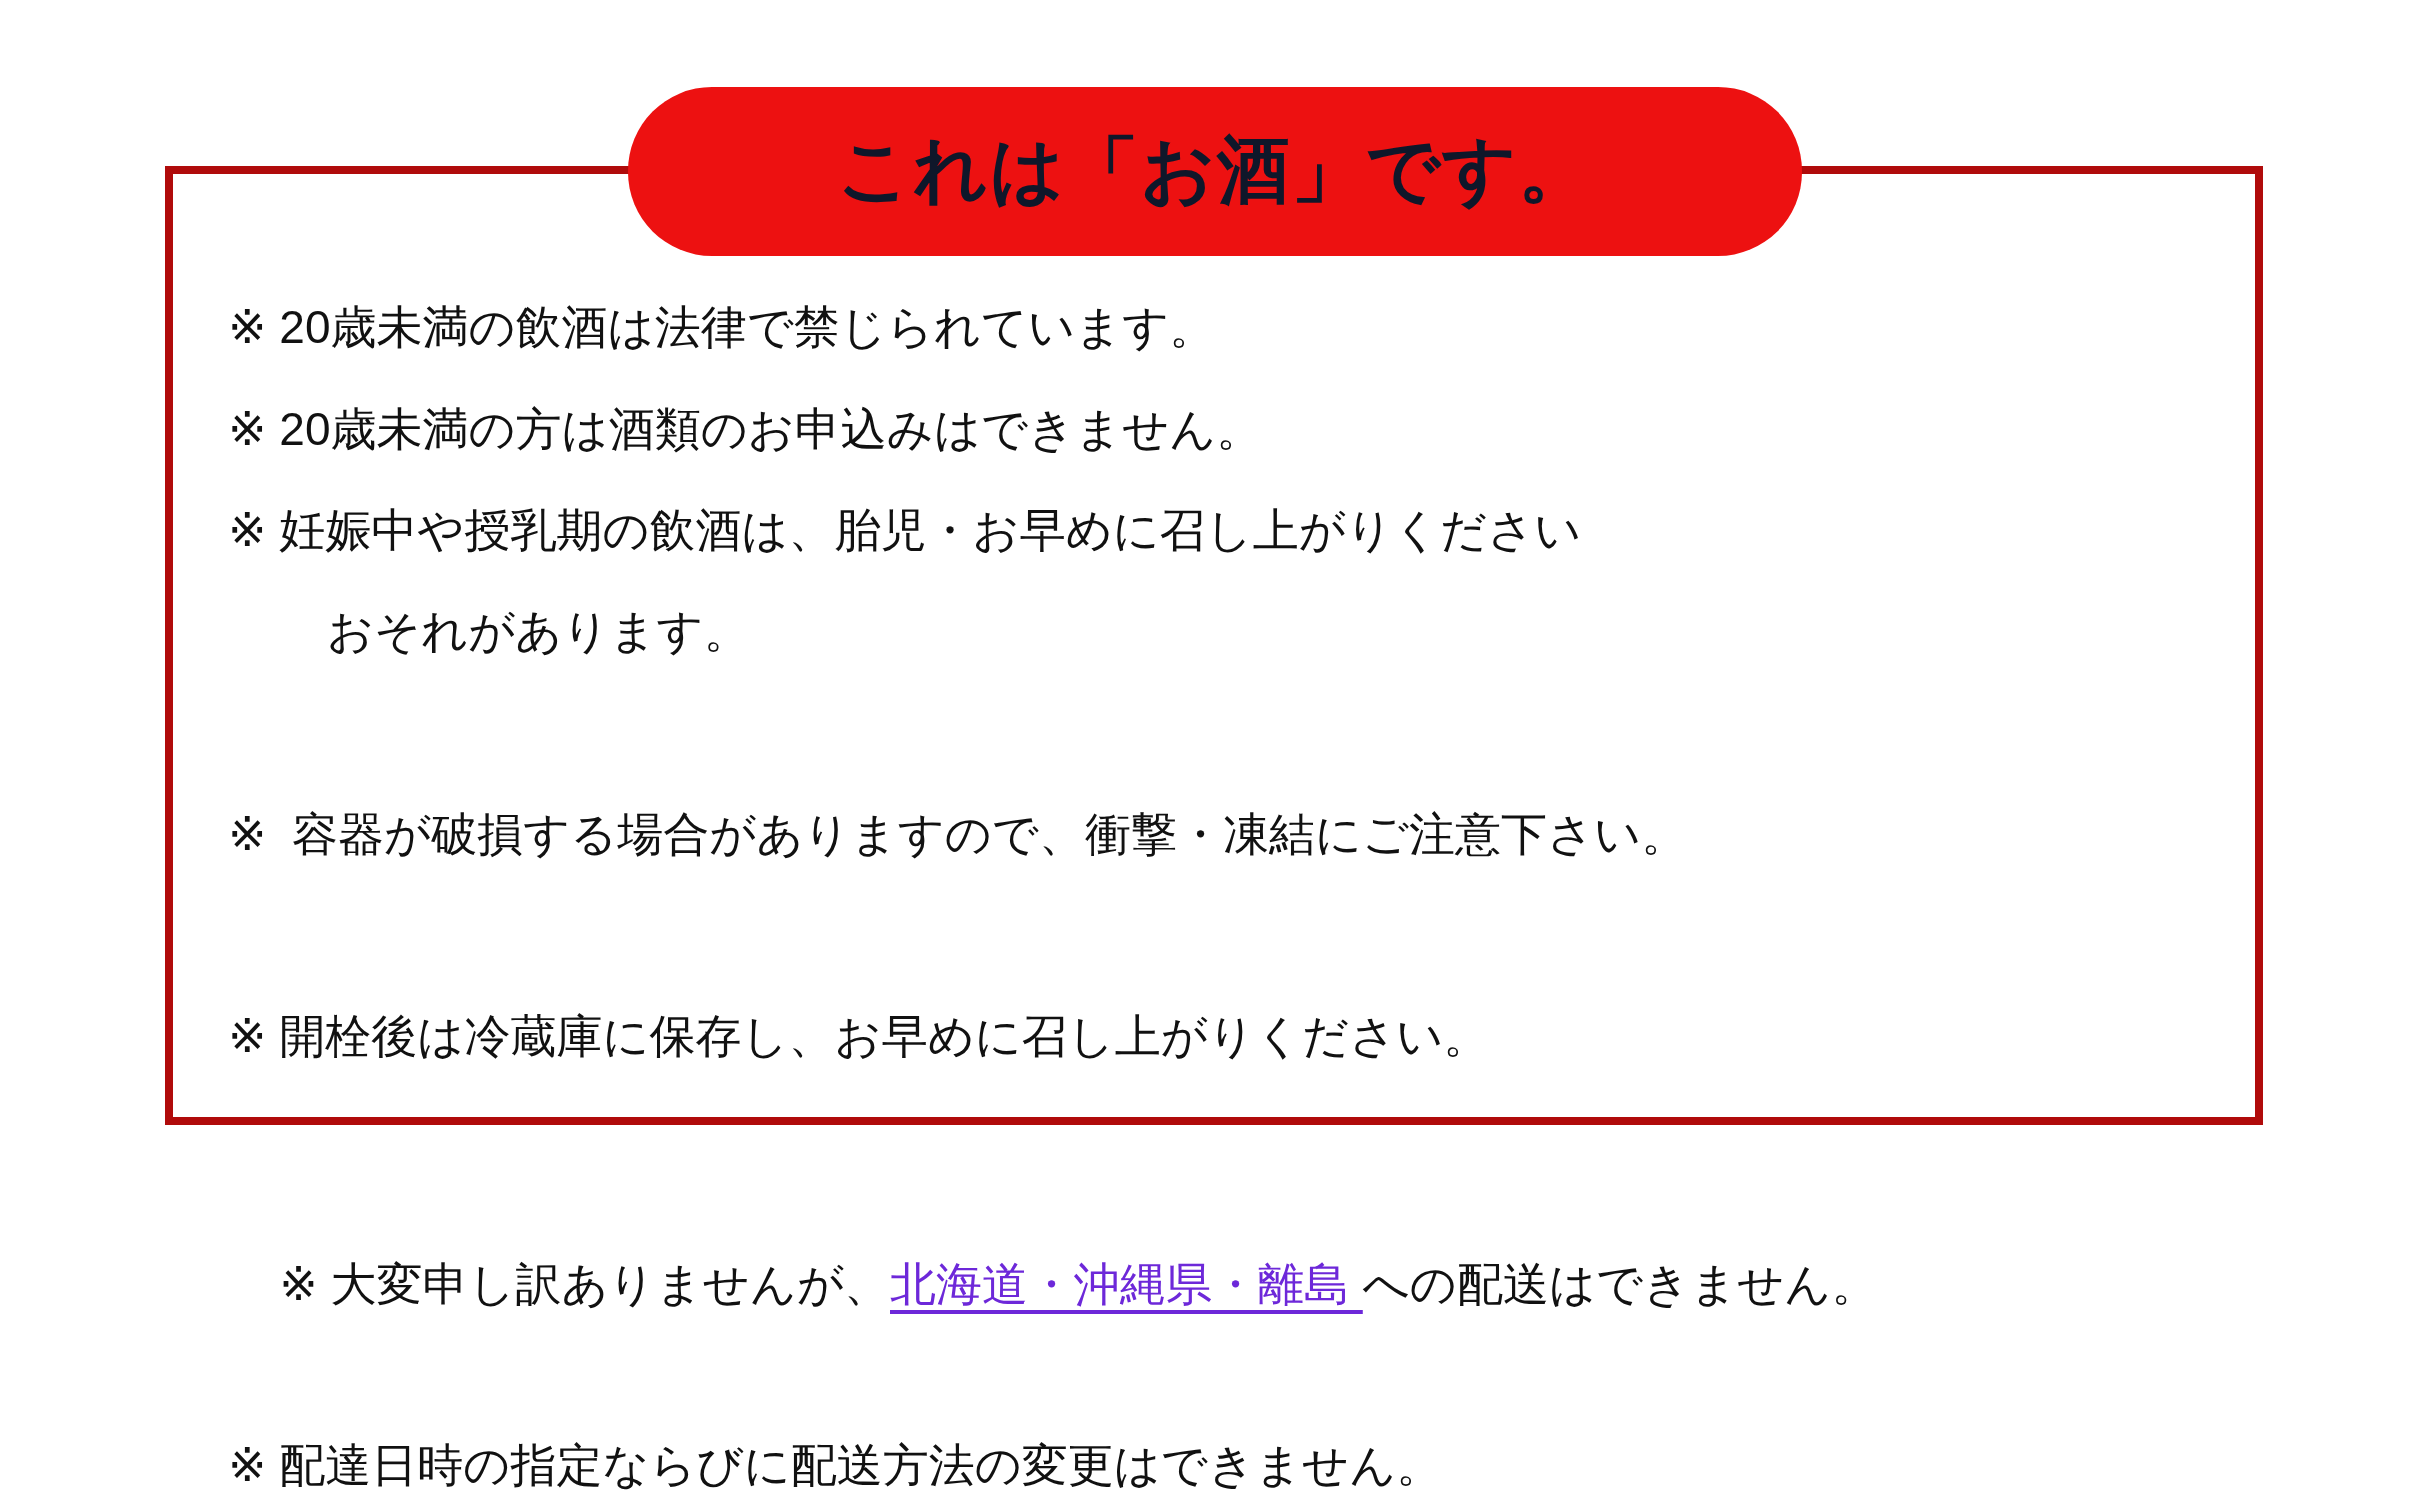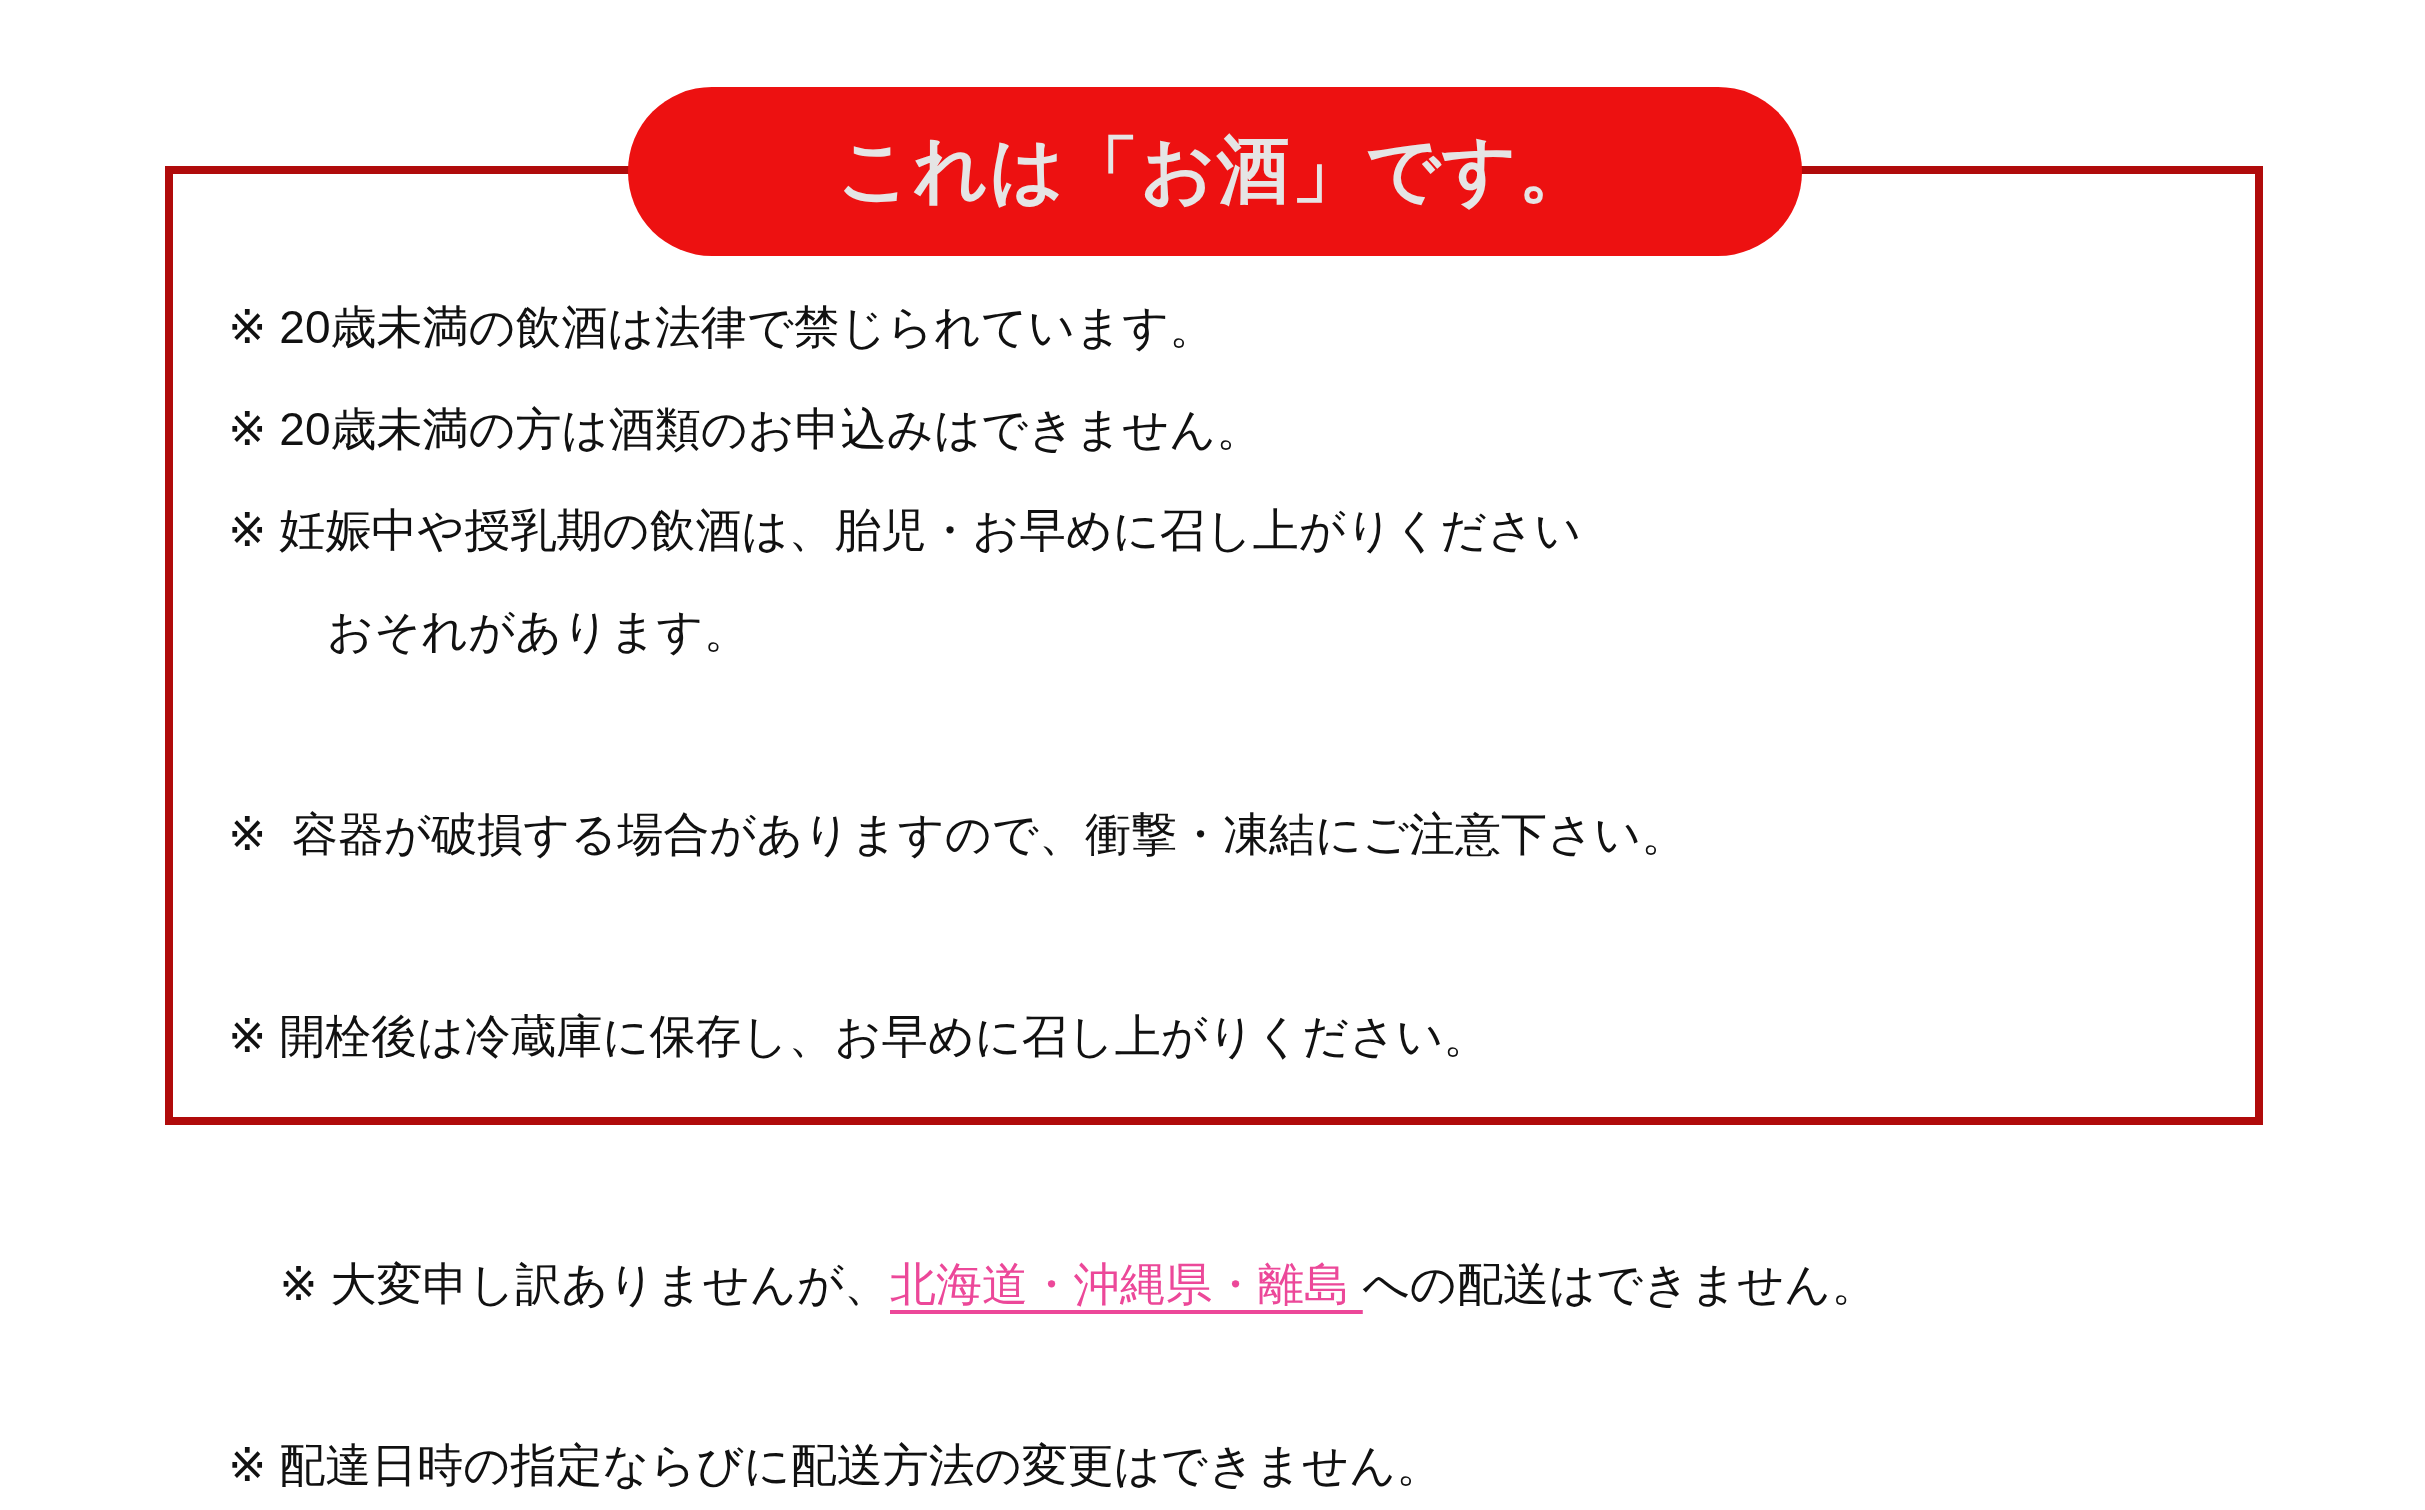--- a/index.html
+++ b/index.html
@@ -37,21 +37,21 @@
     width: 1174px;
     height: 169px;
     background: #ed1111;
     border-radius: 84px;
     display: flex;
     align-items: center;
     justify-content: center;
     z-index: 2;
   }
   .pill-badge .pill-text {
-    color: #e5e5e5;
+    color: #0f172a;
     font-size: 73px;
     font-weight: bold;
     letter-spacing: 1.5px;
     white-space: pre;
   }
   
   .line {
     position: absolute;
     font-size: 46px;
     line-height: 1.25;
@@ -67,21 +67,21 @@
   .l4 { top: 603px; }
   .l5 { top: 806px; }
   .l6 { top: 907px; }
   .l7 { top: 1008px; text-align: center; }
 
   .l8  { top: 1198px; }
   .l9  { top: 1300px; }
   .l10 { top: 1437px; }
 
   .ship-link {
-    color: #ec4899;
+    color: #6d28d9;
     text-decoration: underline;
     text-underline-offset: 10.3px;
     text-decoration-thickness: 4.4px;
     cursor: pointer;
   }
 </style>
 </head>
 <body>
 
 <div class="page">

